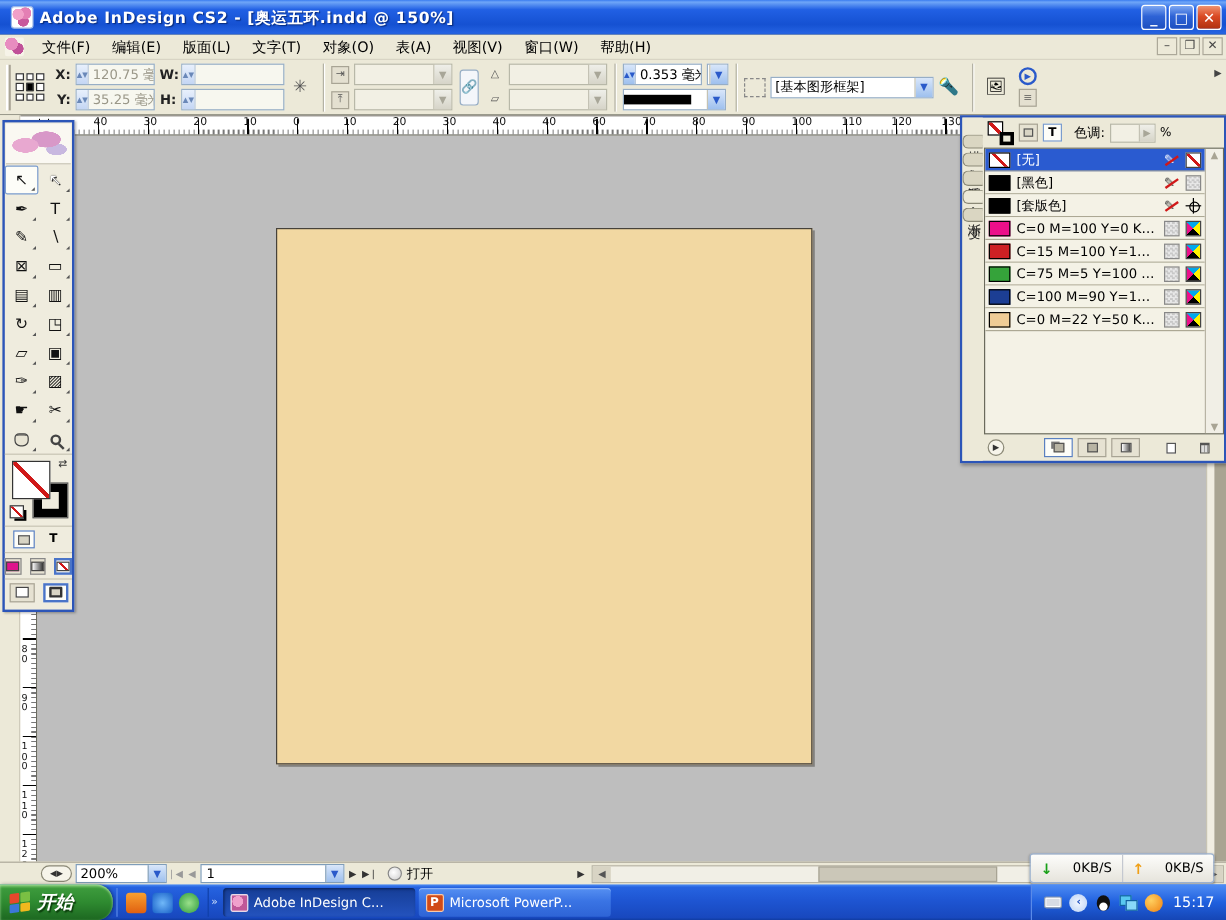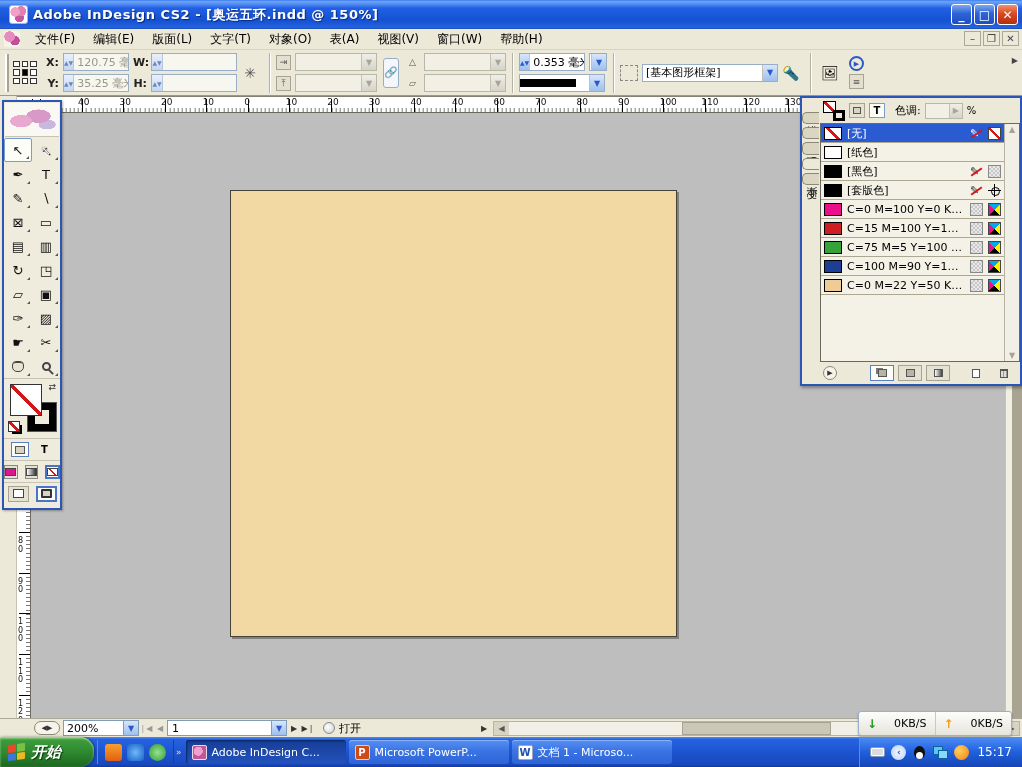--- a/index.html
+++ b/index.html
@@ -581,26 +581,20 @@
       <div class="plist">
         <div class="rows">
 
             <div class="srow" data-name="swatch-row" data-state="selected">
               <span class="chip" data-name="swatch-color-chip" data-chip="none"></span>
               <span class="sname" data-name="swatch-name">[无]</span>
               <span class="ri" data-name="swatch-lock-icon" data-k="pencil-slash"></span>
               <span class="ri" data-name="swatch-type-icon" data-k="none-mini"></span>
             </div>
 
-            <div class="srow" data-name="swatch-row">
-              <span class="chip" data-name="swatch-color-chip" data-chip="paper"></span>
-              <span class="sname" data-name="swatch-name">[纸色]</span>
-              <span class="ri" data-name="swatch-lock-icon"></span>
-              <span class="ri" data-name="swatch-type-icon"></span>
-            </div>
 
             <div class="srow" data-name="swatch-row">
               <span class="chip" data-name="swatch-color-chip" data-chip="black"></span>
               <span class="sname" data-name="swatch-name">[黑色]</span>
               <span class="ri" data-name="swatch-lock-icon" data-k="pencil-slash"></span>
               <span class="ri" data-name="swatch-type-icon" data-k="gray-mini"></span>
             </div>
 
             <div class="srow" data-name="swatch-row">
               <span class="chip" data-name="swatch-color-chip" data-chip="registration"></span>
@@ -734,24 +728,20 @@
           <span class="tbicon" data-icon="indesign" data-name="indesign"></span>
           <span>Adobe InDesign C...</span>
         </span>
 
         <span class="taskbtn" data-name="taskbar-button">
           <span class="tbicon" data-icon="powerpoint" data-name="powerpoint"></span>
           <span>Microsoft PowerP...</span>
         </span>
 
 
-        <span class="taskbtn" data-name="taskbar-button">
-          <span class="tbicon" data-icon="word" data-name="word"></span>
-          <span>文档 1 - Microso...</span>
-        </span>
       </span>
     <span class="tray" data-name="system-tray">
       <span class="tico" data-icon="keyboard" data-name="keyboard-tray-icon"></span>
       <span class="tico" data-icon="collapse" data-name="collapse-tray-icon">‹</span>
       <span class="tico" data-icon="qq" data-name="qq-tray-icon"></span>
       <span class="tico" data-icon="network" data-name="network-tray-icon"></span>
       <span class="tico" data-icon="sogou" data-name="input-method-tray-icon"></span>
       <span class="claak" data-name="clock">15:17</span>
     </span>
   </div>

